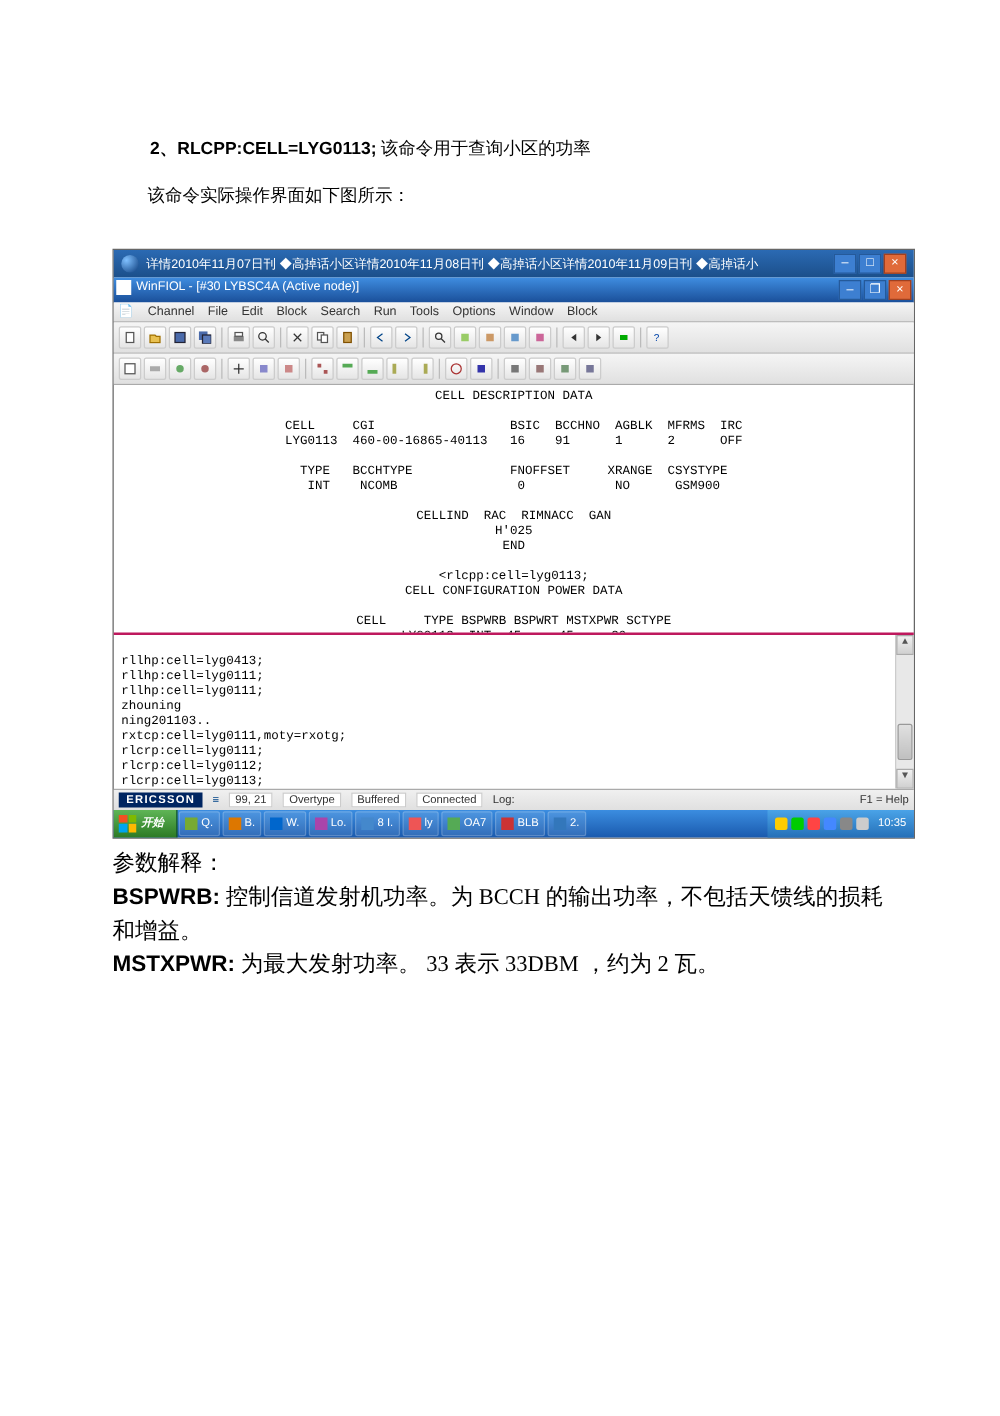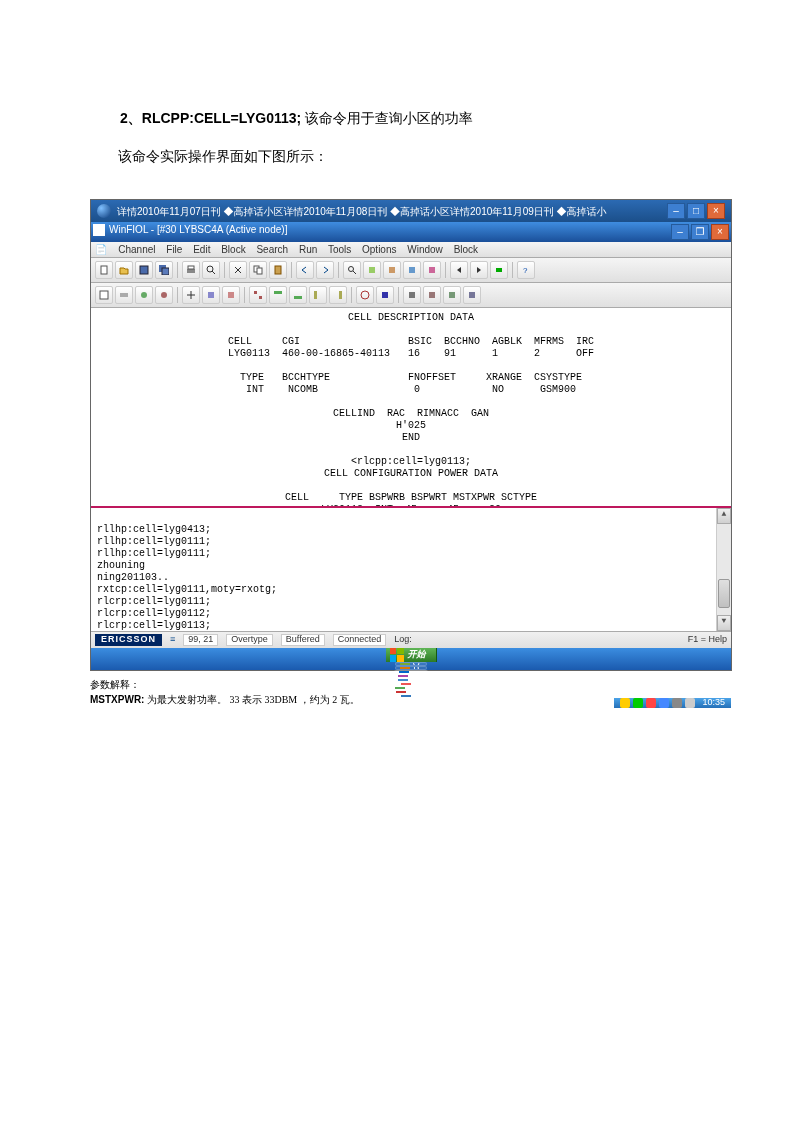--- a/index.html
+++ b/index.html
@@ -174,21 +174,20 @@
   .status-bar .right { margin-left: auto; }
   .status-cell { border: 1px solid #ccc; padding: 0 4px; background: #fff; }
   .taskbar {
     background: linear-gradient(#3b8de0, #1a5aae);
     height: 22px;
     display: flex;
     align-items: center;
     font-size: 9px;
     color: #fff;
     padding: 0;
-    flex-direction: column;
   }
   .start-btn {
     background: linear-gradient(#5fb556, #2c7a24);
     height: 100%;
     display: flex; align-items: center;
     padding: 0 10px 0 4px;
     font-style: italic;
     font-weight: bold;
     border-right: 1px solid #165a0f;
   }
@@ -231,21 +230,21 @@
     padding: 0 6px;
     gap: 3px;
   }
   .tray-icon {
     width: 10px; height: 10px;
     background: #fff;
     border-radius: 2px;
   }
   .param-block {
     margin-top: 6px;
-    font-size: 10px;
+    font-size: 18px;
     line-height: 1.5;
   }
   .param-block .b { font-weight: bold; font-family: Arial, sans-serif; }
   svg { width: 10px; height: 10px; }
 </style>
 </head>
 <body>
 
 <div class="page">
 
@@ -610,16 +609,17 @@
         <div class="tray-icon" style="background:#888;"></div>
         <div class="tray-icon" style="background:#ccc;"></div>
         <span style="margin-left:4px;">10:35</span>
       </div>
     </div>
 
   </div>
 
   <div class="param-block">
     <div>参数解释：</div>
+    <div><span class="b">BSPWRB:</span><span> 控制信道发射机功率。为   BCCH 的输出功率，不包括天馈线的损耗和增益。</span></div>
     <div><span class="b">MSTXPWR:</span><span>   为最大发射功率。 33 表示 33DBM ，约为 2 瓦。</span></div>
   </div>
 
 </div>
 
 </body></html>

